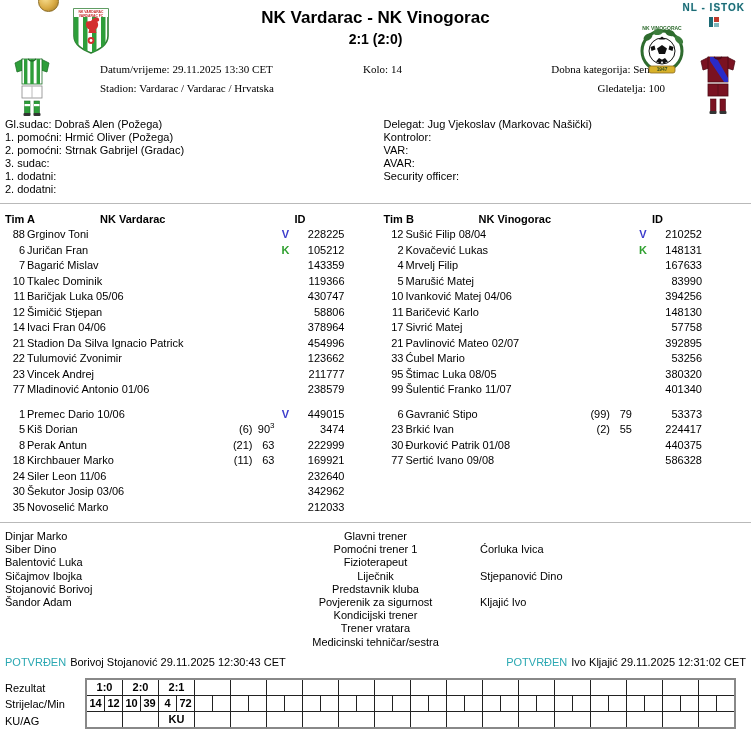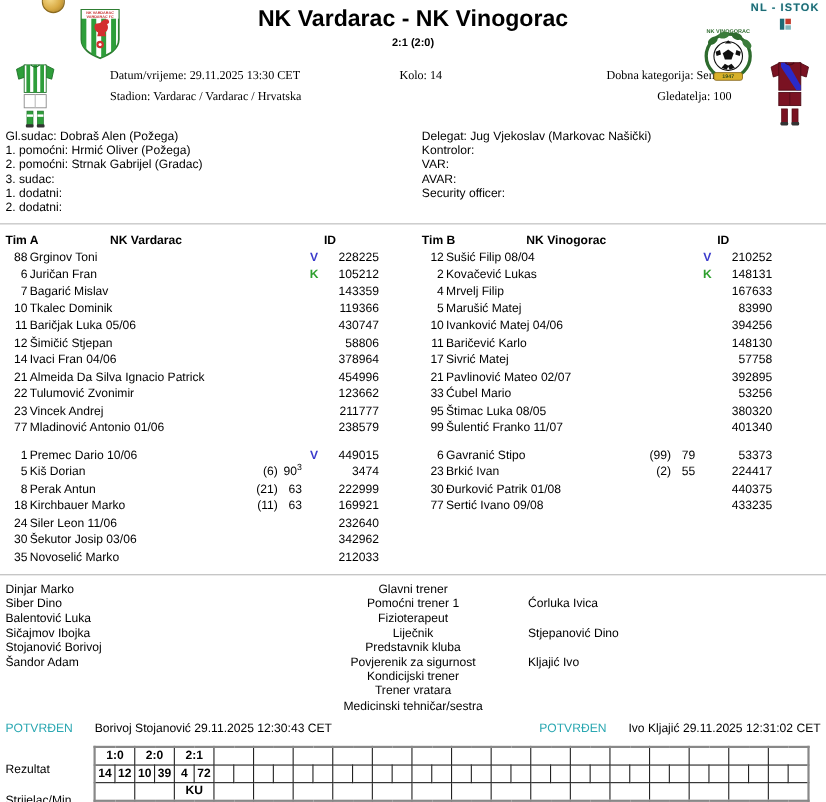--- a/index.html
+++ b/index.html
@@ -12,22 +12,22 @@
              background:radial-gradient(circle at 35% 35%, #f7dd8e,#d9ab45 55%,#9a7322);border:1px solid #8a6a20;}
   .home-crest{position:absolute;left:72px;top:7px;}
   .away-crest{position:absolute;left:636px;top:23px;}
   .home-kit{position:absolute;left:10px;top:57px;}
   .away-kit{position:absolute;left:696px;top:54px;}
   .league-logo{position:absolute;right:6px;top:2px;display:flex;align-items:center;gap:3px;
                font-weight:bold;font-size:10px;letter-spacing:1px;color:#1d6b75;text-shadow:0 0 1px #9fd4da;flex-direction:column;}
 
   
   .title-block{padding-top:7px;text-align:center;}
-  .match-title{font-size:21px;font-weight:bold;line-height:22px;}
-  .match-score{font-size:10px;font-weight:bold;line-height:21px;}
+  .match-title{font-size:17px;font-weight:bold;line-height:22px;}
+  .match-score{font-size:14px;font-weight:bold;line-height:21px;}
 
   
   .info-block{margin-top:12px;padding:0 86px 0 100px;}
   .info-row{display:grid;grid-template-columns:1fr auto 1fr;line-height:15px;margin-bottom:4px;font-family:Liberation Serif, serif;}
   .info-left{text-align:left;}
   .info-center{text-align:center;}
   .info-right{text-align:right;}
 
   
   .officials{margin-top:22px;display:grid;grid-template-columns:1fr 1fr;padding:0 5px 0 5px;}
@@ -58,26 +58,26 @@
 
   
   .staff{margin-top:6px;}
   .srow{position:relative;height:13.2px;line-height:13.2px;}
   .s-home{position:absolute;left:5px;white-space:nowrap;}
   .s-role{display:block;text-align:center;white-space:nowrap;}
   .s-away{position:absolute;left:480px;white-space:nowrap;}
 
   
   .confirm-row{margin-top:7px;display:flex;justify-content:space-between;padding:0 5px;line-height:13px;}
-  .confirm-status{color:#2ba8b2;margin-right:20px;}
+  .confirm-status{color:#2ba8b2;margin-right:4px;}
 
   
   .goals{margin-top:9px;display:flex;align-items:flex-start;padding-left:5px;}
   .glabels{width:80px;flex:none;padding-top:2px;}
-  .glabel{height:16.5px;line-height:16.5px;white-space:nowrap;margin-top:12px;}
+  .glabel{height:16.5px;line-height:16.5px;white-space:nowrap;}
   table.gtable{border-collapse:collapse;table-layout:fixed;border:2px solid #888;}
   table.gtable td{border:1px solid #222;padding:0;text-align:center;height:15px;line-height:15px;
                   font-size:11px;font-weight:bold;overflow:hidden;}
   td.ghalf{width:17px;}
 </style>
 </head>
 <body>
 
 <div class="page">
 
@@ -260,21 +260,21 @@
           <div class="prow">
             <span class="pnum">14</span>
             <span class="pname">Ivaci Fran 04/06</span>
             <span class="psubfrom"></span>
             <span class="psubmin"></span>
             <span class="pbadge"></span>
             <span class="pid">378964</span>
           </div>
           <div class="prow">
             <span class="pnum">21</span>
-            <span class="pname">Almeida Da Silva Ignacio Patrick</span>
+            <span class="pname">Stadion Da Silva Ignacio Patrick</span>
             <span class="psubfrom"></span>
             <span class="psubmin"></span>
             <span class="pbadge"></span>
             <span class="pid">454996</span>
           </div>
           <div class="prow">
             <span class="pnum">22</span>
             <span class="pname">Tulumović Zvonimir</span>
             <span class="psubfrom"></span>
             <span class="psubmin"></span>
@@ -475,21 +475,21 @@
             <span class="psubmin"></span>
             <span class="pbadge"></span>
             <span class="pid">440375</span>
           </div>
           <div class="prow">
             <span class="pnum">77</span>
             <span class="pname">Sertić Ivano 09/08</span>
             <span class="psubfrom"></span>
             <span class="psubmin"></span>
             <span class="pbadge"></span>
-            <span class="pid">433235</span>
+            <span class="pid">586328</span>
           </div>
         </div>
     </div>
   </div>
 
   <hr class="sep">
 
   <div class="staff" id="staff-body">
       <div class="srow">
         <span class="s-home">Dinjar Marko</span>

